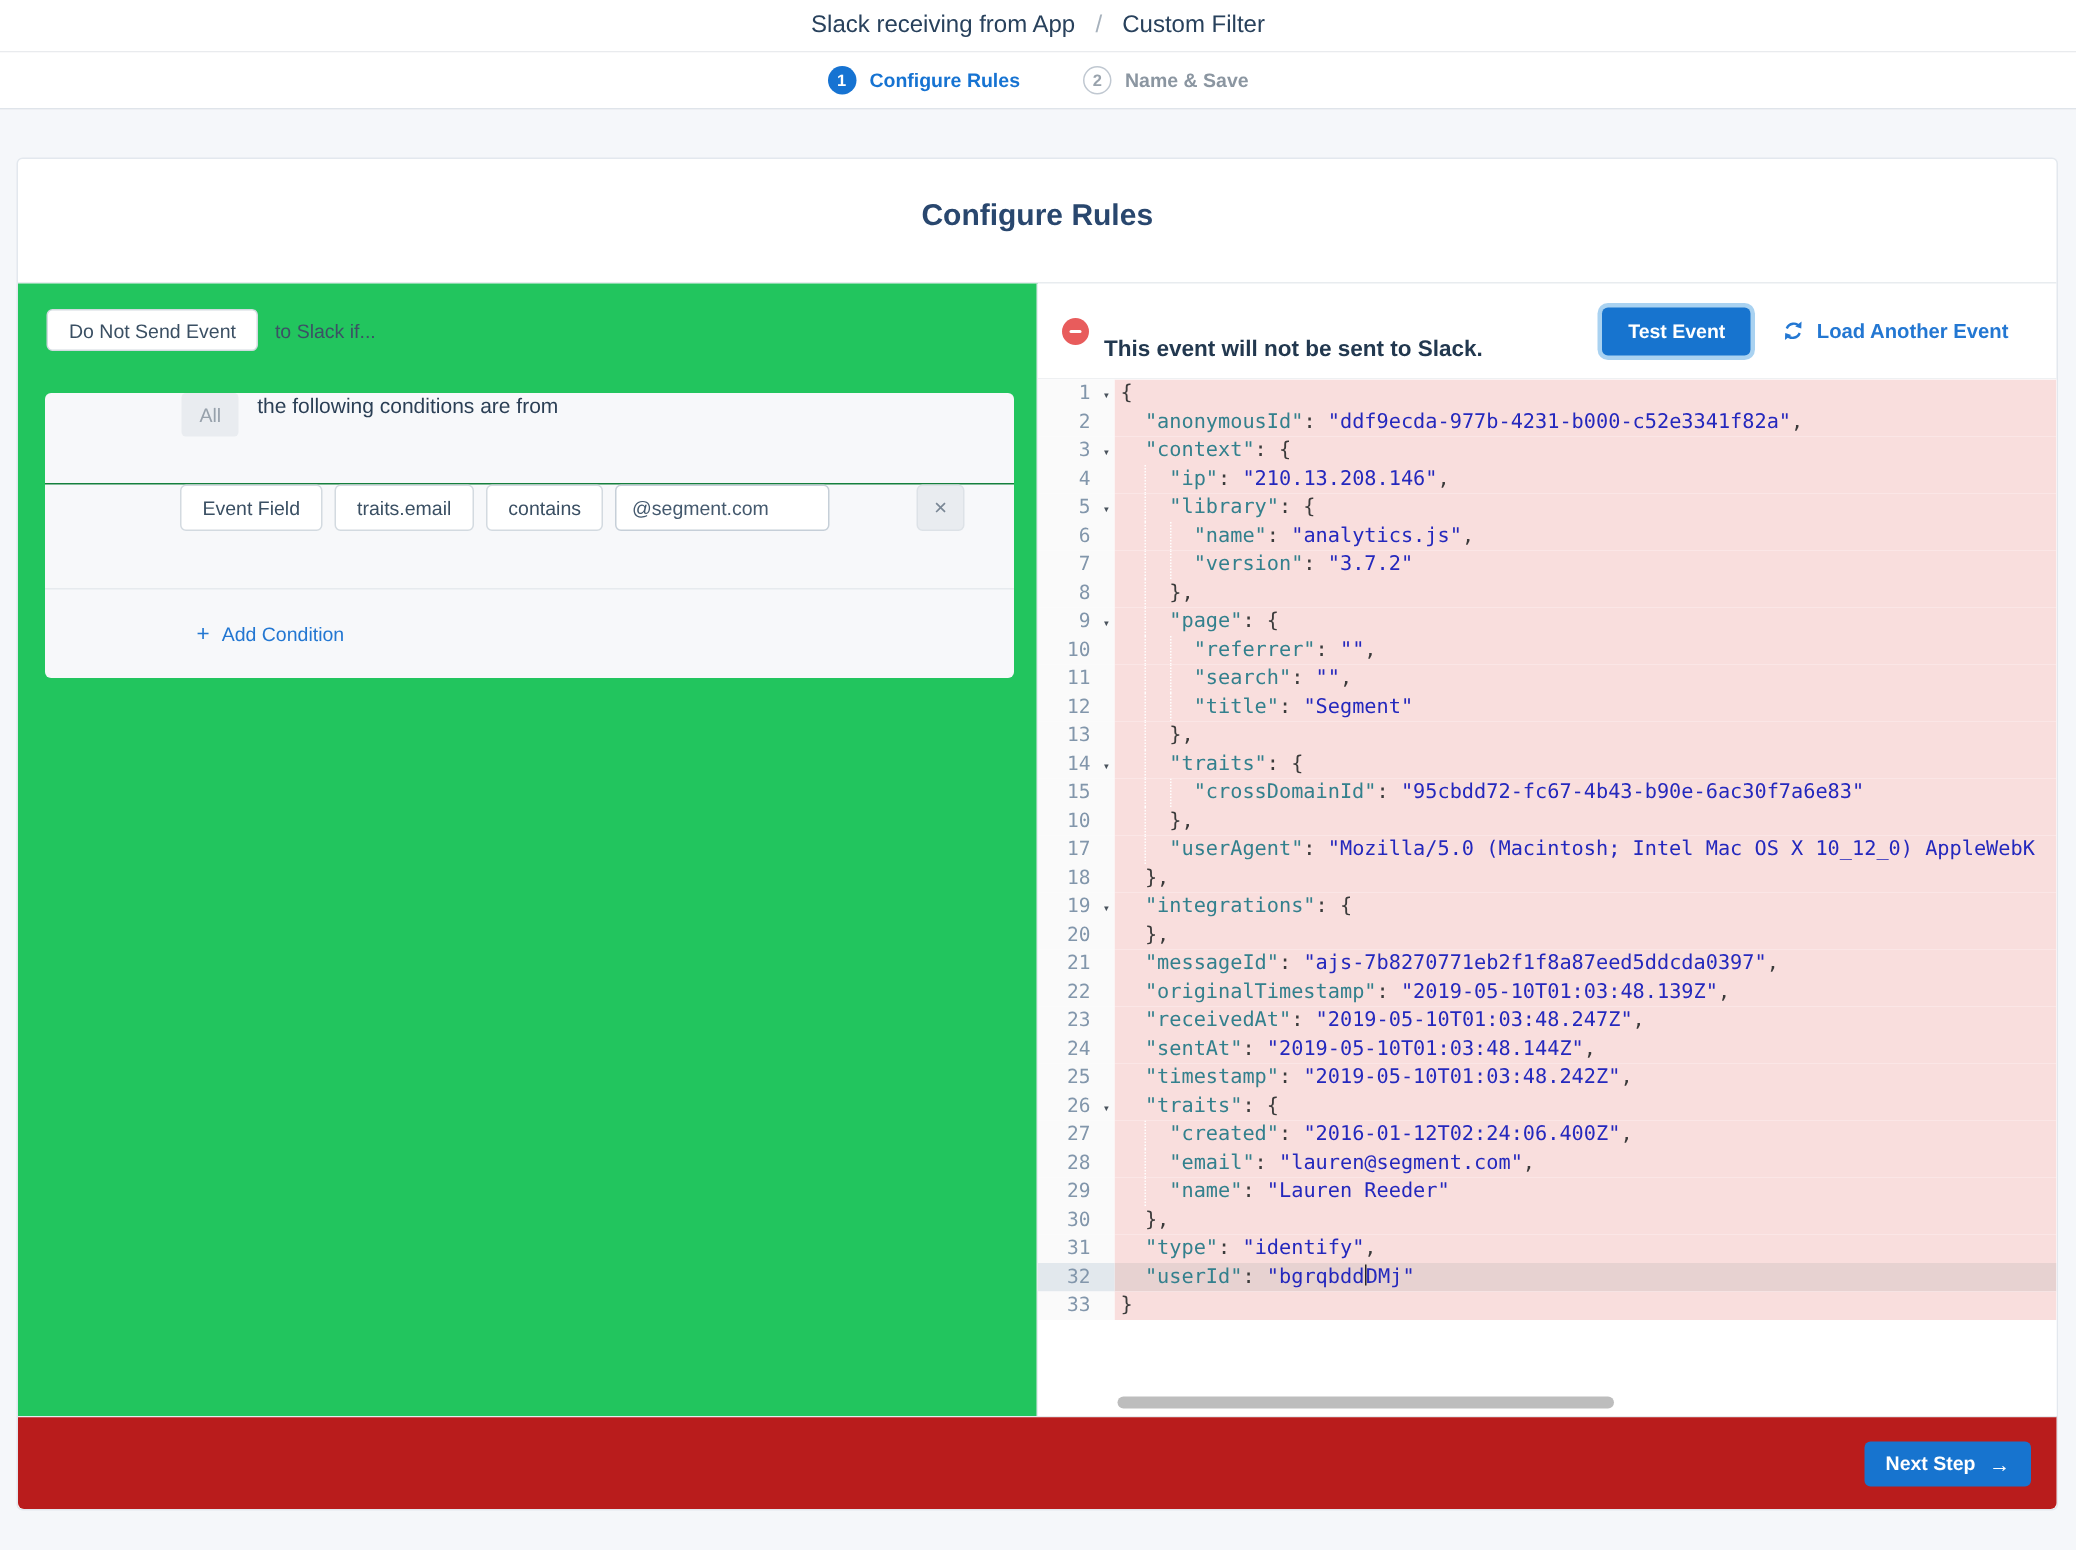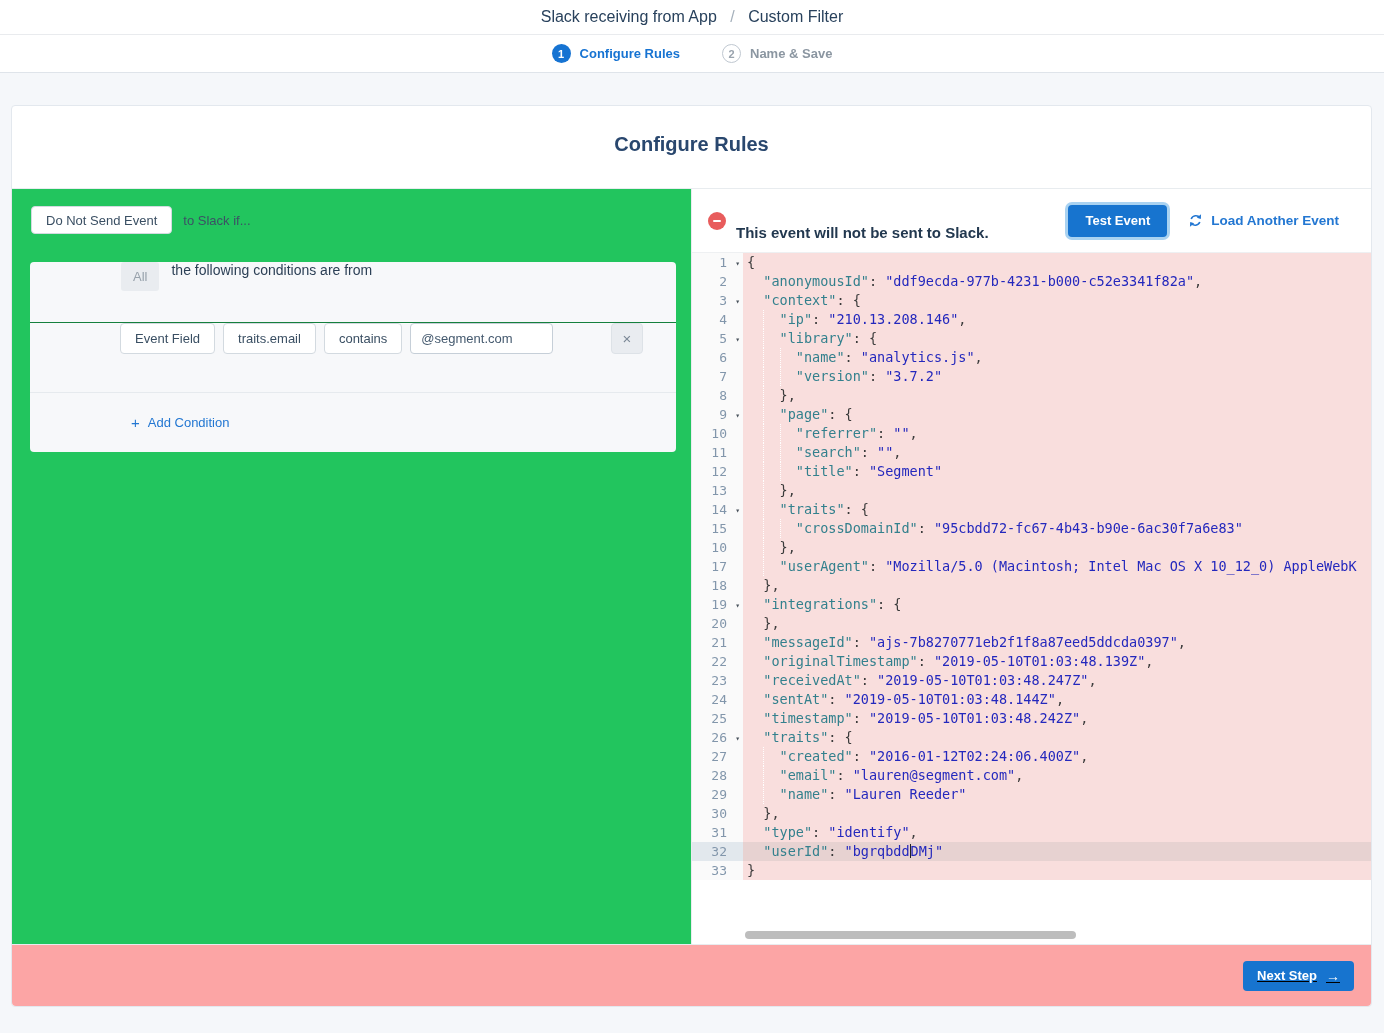--- a/index.html
+++ b/index.html
@@ -68,22 +68,22 @@
   .cm-line.active .gutter { background:#e2e8ed; }
   .t-k { color:#33808d; }
   .t-s { color:#2428bd; }
   .t-p { color:#3b3b3b; }
   .ind { display:inline-block; width:2ch; }
   .ind.guide { border-left:1px dotted rgba(255,255,255,0.95); }
   .cursor { display:inline-block; width:1px; height:14px; background:#222; vertical-align:-2px; }
   .h-scrollbar { position:absolute; left:53px; bottom:5px; width:331px; height:8px; background:#bdbdbd; border-radius:4px; cursor:pointer; }
 
   
-  .card-footer { height:62px; background:#fca5a5; border-top:1px solid #e8ecef; border-radius:0 0 4px 4px;
-                 display:flex; align-items:center; justify-content:flex-end; padding-right:17px;text-decoration:underline; }
+  .card-footer { height:62px; background:#b91c1c; border-top:1px solid #e8ecef; border-radius:0 0 4px 4px;
+                 display:flex; align-items:center; justify-content:flex-end; padding-right:17px; }
   .next-btn { height:30px; padding:0 14px; display:flex; align-items:center; gap:9px; }
   .next-btn .arrow { font-size:14px; }
 </style>
 </head>
 <body>
 
 <header class="topbar">
   <div class="breadcrumb">
     <span>Slack receiving from App</span>
     <span class="sep">/</span>

